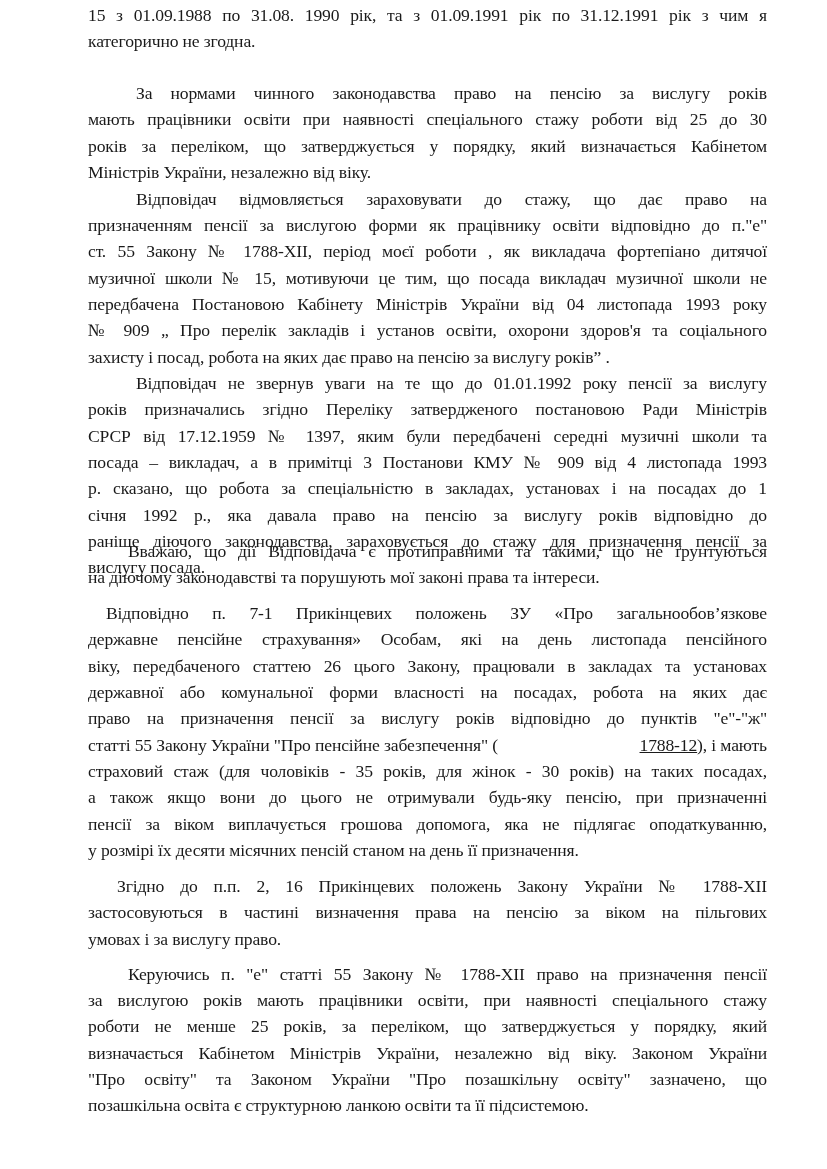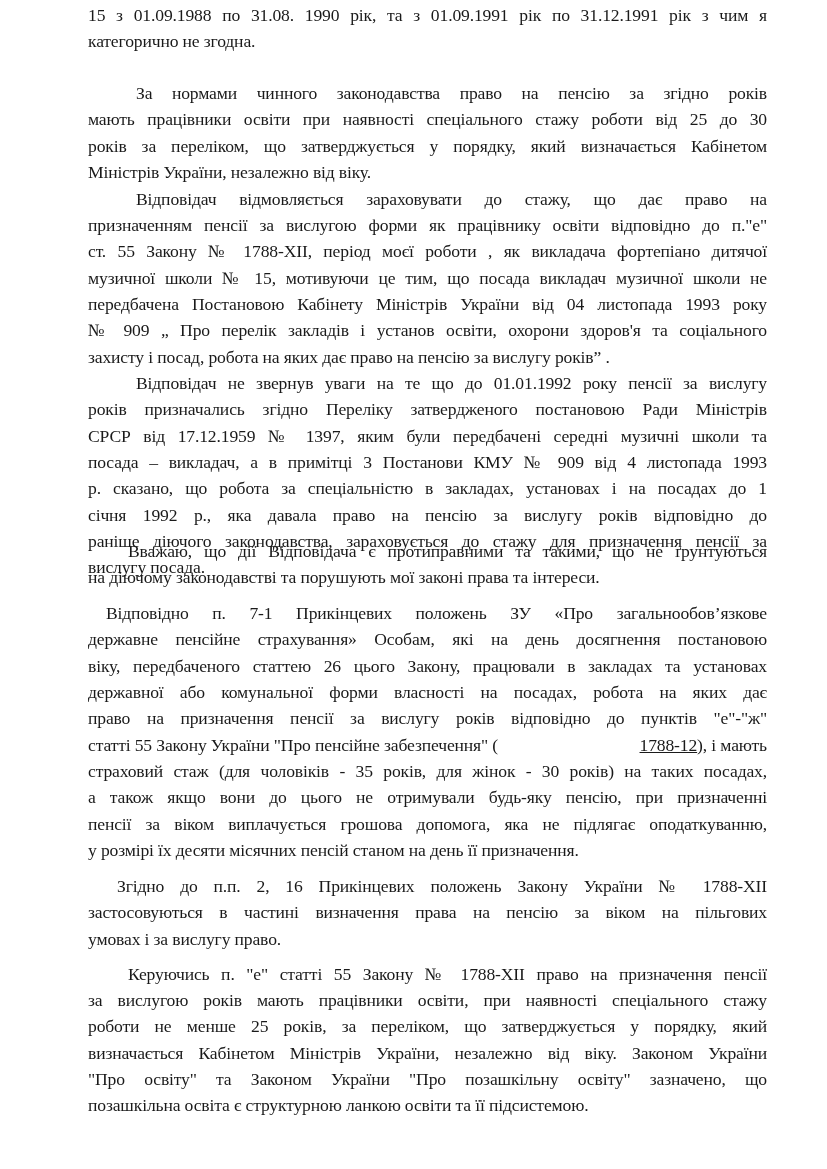--- a/index.html
+++ b/index.html
@@ -19,21 +19,21 @@
   .u { text-decoration:underline; }
 </style>
 </head>
 <body>
 
 <div class="page">
 
   <div class="line" style="top:4px">15 з 01.09.1988 по 31.08. 1990 рік,  та з 01.09.1991 рік по 31.12.1991 рік з чим я</div>
   <div class="line last" style="top:30px">категорично не згодна.</div>
 
-  <div class="line ind1" style="top:82px">За нормами чинного законодавства  право на пенсію за згідно років</div>
+  <div class="line ind1" style="top:82px">За нормами чинного законодавства  право на пенсію за вислугу років</div>
   <div class="line" style="top:108px">мають працівники освіти при наявності спеціального стажу роботи від 25 до 30</div>
   <div class="line" style="top:135px">років за переліком, що затверджується у порядку, який визначається Кабінетом</div>
   <div class="line last" style="top:161px">Міністрів України, незалежно від віку.</div>
 
   <div class="line ind1" style="top:188px">Відповідач відмовляється зараховувати до стажу, що дає право на</div>
   <div class="line" style="top:214px">призначенням пенсії за вислугою форми як працівнику освіти відповідно до п."е"</div>
   <div class="line" style="top:240px">ст. 55 Закону № 1788-ХІІ, період моєї роботи , як викладача фортепіано дитячої</div>
   <div class="line" style="top:267px">музичної школи № 15, мотивуючи це тим, що посада викладач музичної школи не</div>
   <div class="line" style="top:293px">передбачена Постановою Кабінету Міністрів України від 04 листопада 1993 року</div>
   <div class="line" style="top:319px">№ 909 „ Про перелік закладів і установ освіти, охорони здоров'я та соціального</div>
@@ -45,21 +45,21 @@
   <div class="line" style="top:451px">посада – викладач, а в примітці  3 Постанови КМУ № 909  від 4 листопада 1993</div>
   <div class="line" style="top:477px">р. сказано, що робота за спеціальністю в закладах,  установах  і на посадах до 1</div>
   <div class="line" style="top:504px">січня  1992  р.,  яка  давала  право на пенсію за вислугу років відповідно до</div>
   <div class="line" style="top:530px">раніше діючого законодавства, зараховується до стажу для призначення пенсії за</div>
   <div class="line last" style="top:556px">вислугу посада.</div>
 
   <div class="line ind2" style="top:540px">Вважаю, що дії Відповідача є протиправними та такими, що не ґрунтуються</div>
   <div class="line last" style="top:566px">на діючому законодавстві та порушують мої законі права та інтереси.</div>
 
   <div class="line ind3" style="top:602px">Відповідно п. 7-1 Прикінцевих положень ЗУ «Про загальнообов’язкове</div>
-  <div class="line" style="top:628px">державне пенсійне страхування» Особам, які на день досягнення постановою</div>
+  <div class="line" style="top:628px">державне пенсійне страхування» Особам, які на день листопада пенсійного</div>
   <div class="line" style="top:655px">віку, передбаченого статтею 26 цього Закону, працювали в закладах та установах</div>
   <div class="line" style="top:681px">державної або комунальної форми власності на посадах, робота на яких дає</div>
   <div class="line" style="top:707px">право на призначення пенсії  за  вислугу  років відповідно до пунктів "е"-"ж"</div>
   <div class="line last" style="top:734px; display:flex; justify-content:space-between;">
     <span>статті 55 Закону України "Про пенсійне забезпечення" (</span>
       <span style="flex:1;"></span>
       <span class="u">1788-12</span>
       <span>), і мають</span>
   </div>
   <div class="line" style="top:760px">страховий стаж (для чоловіків - 35 років, для жінок - 30 років) на таких посадах,</div>

